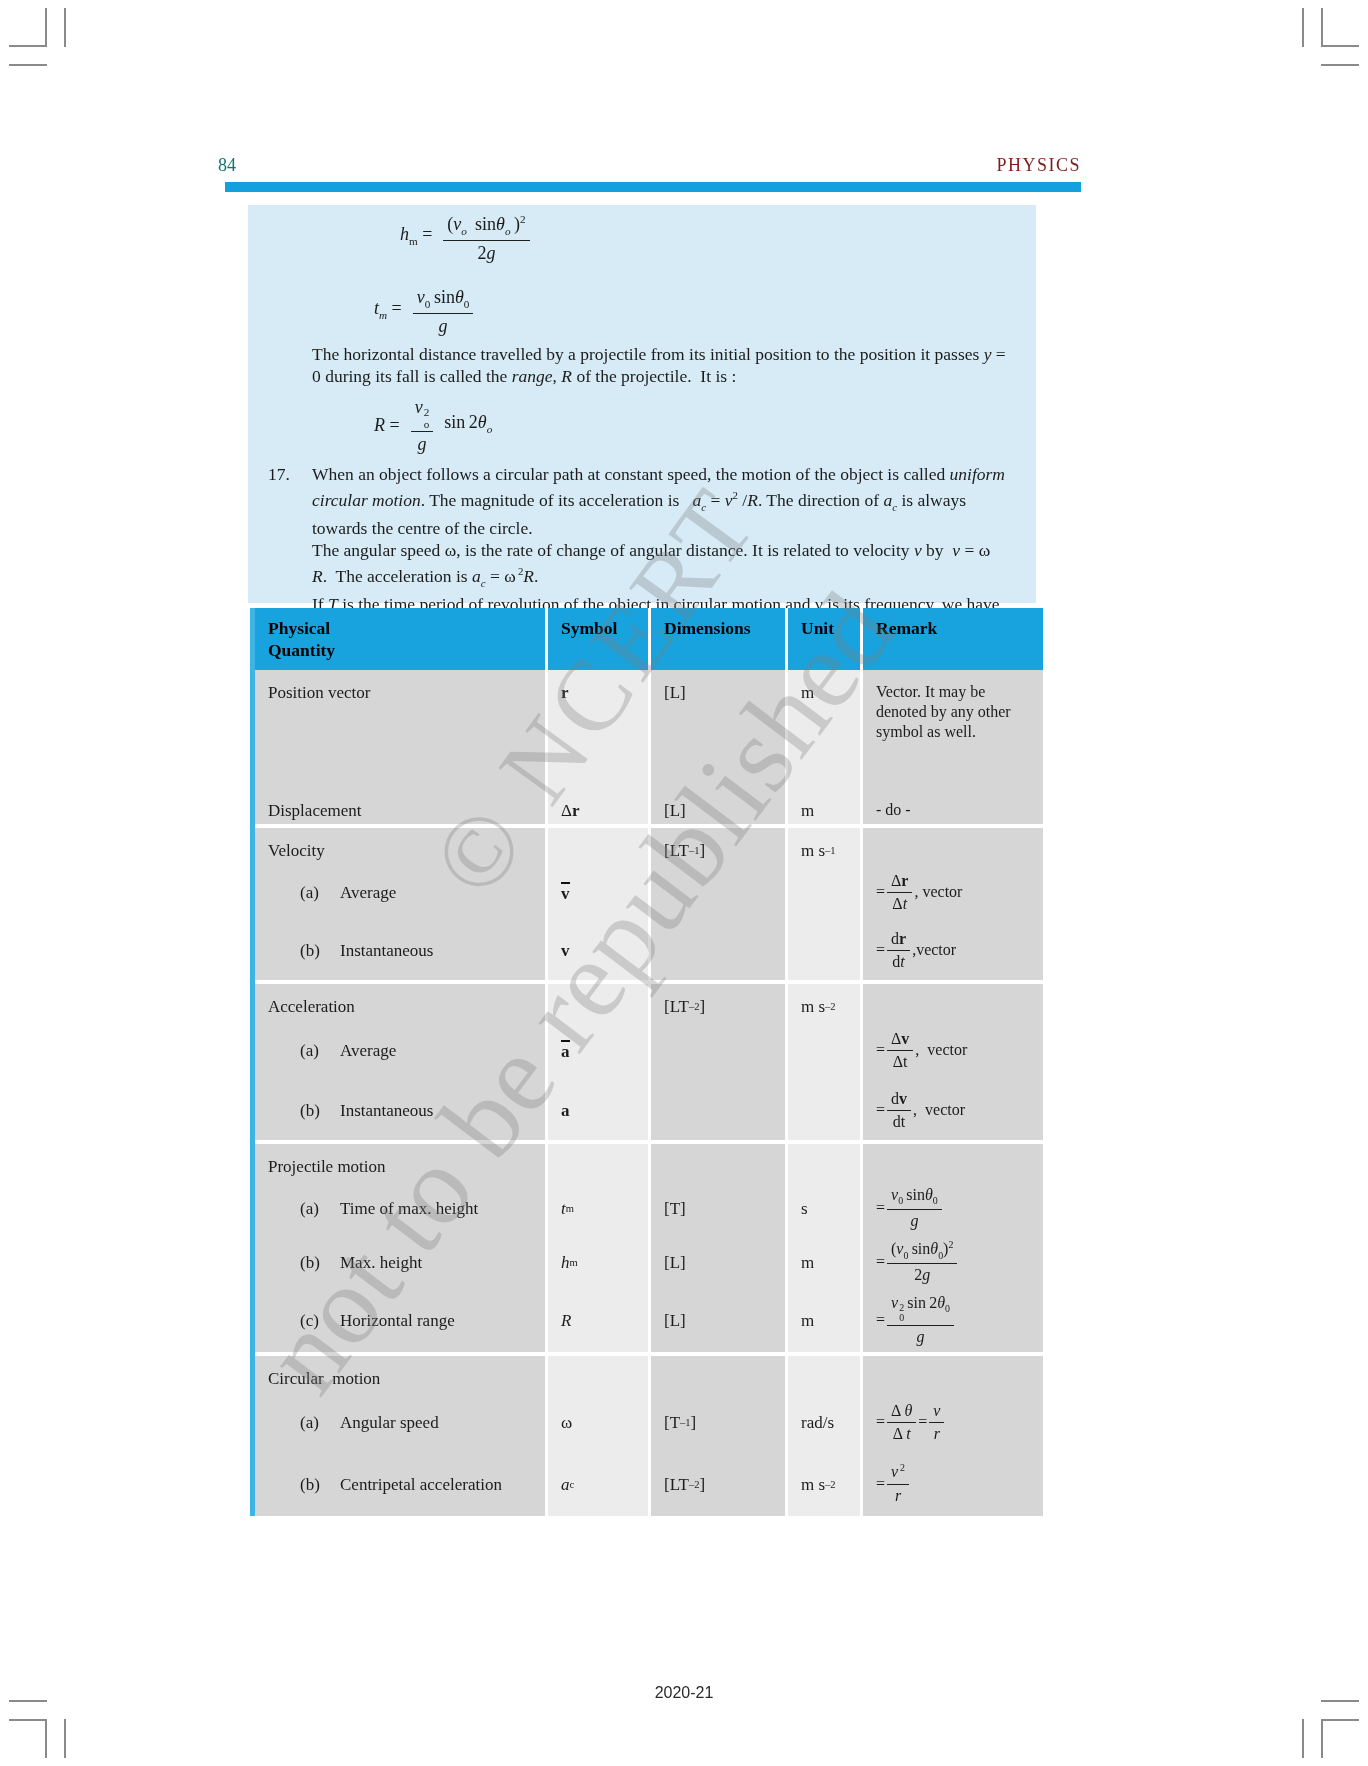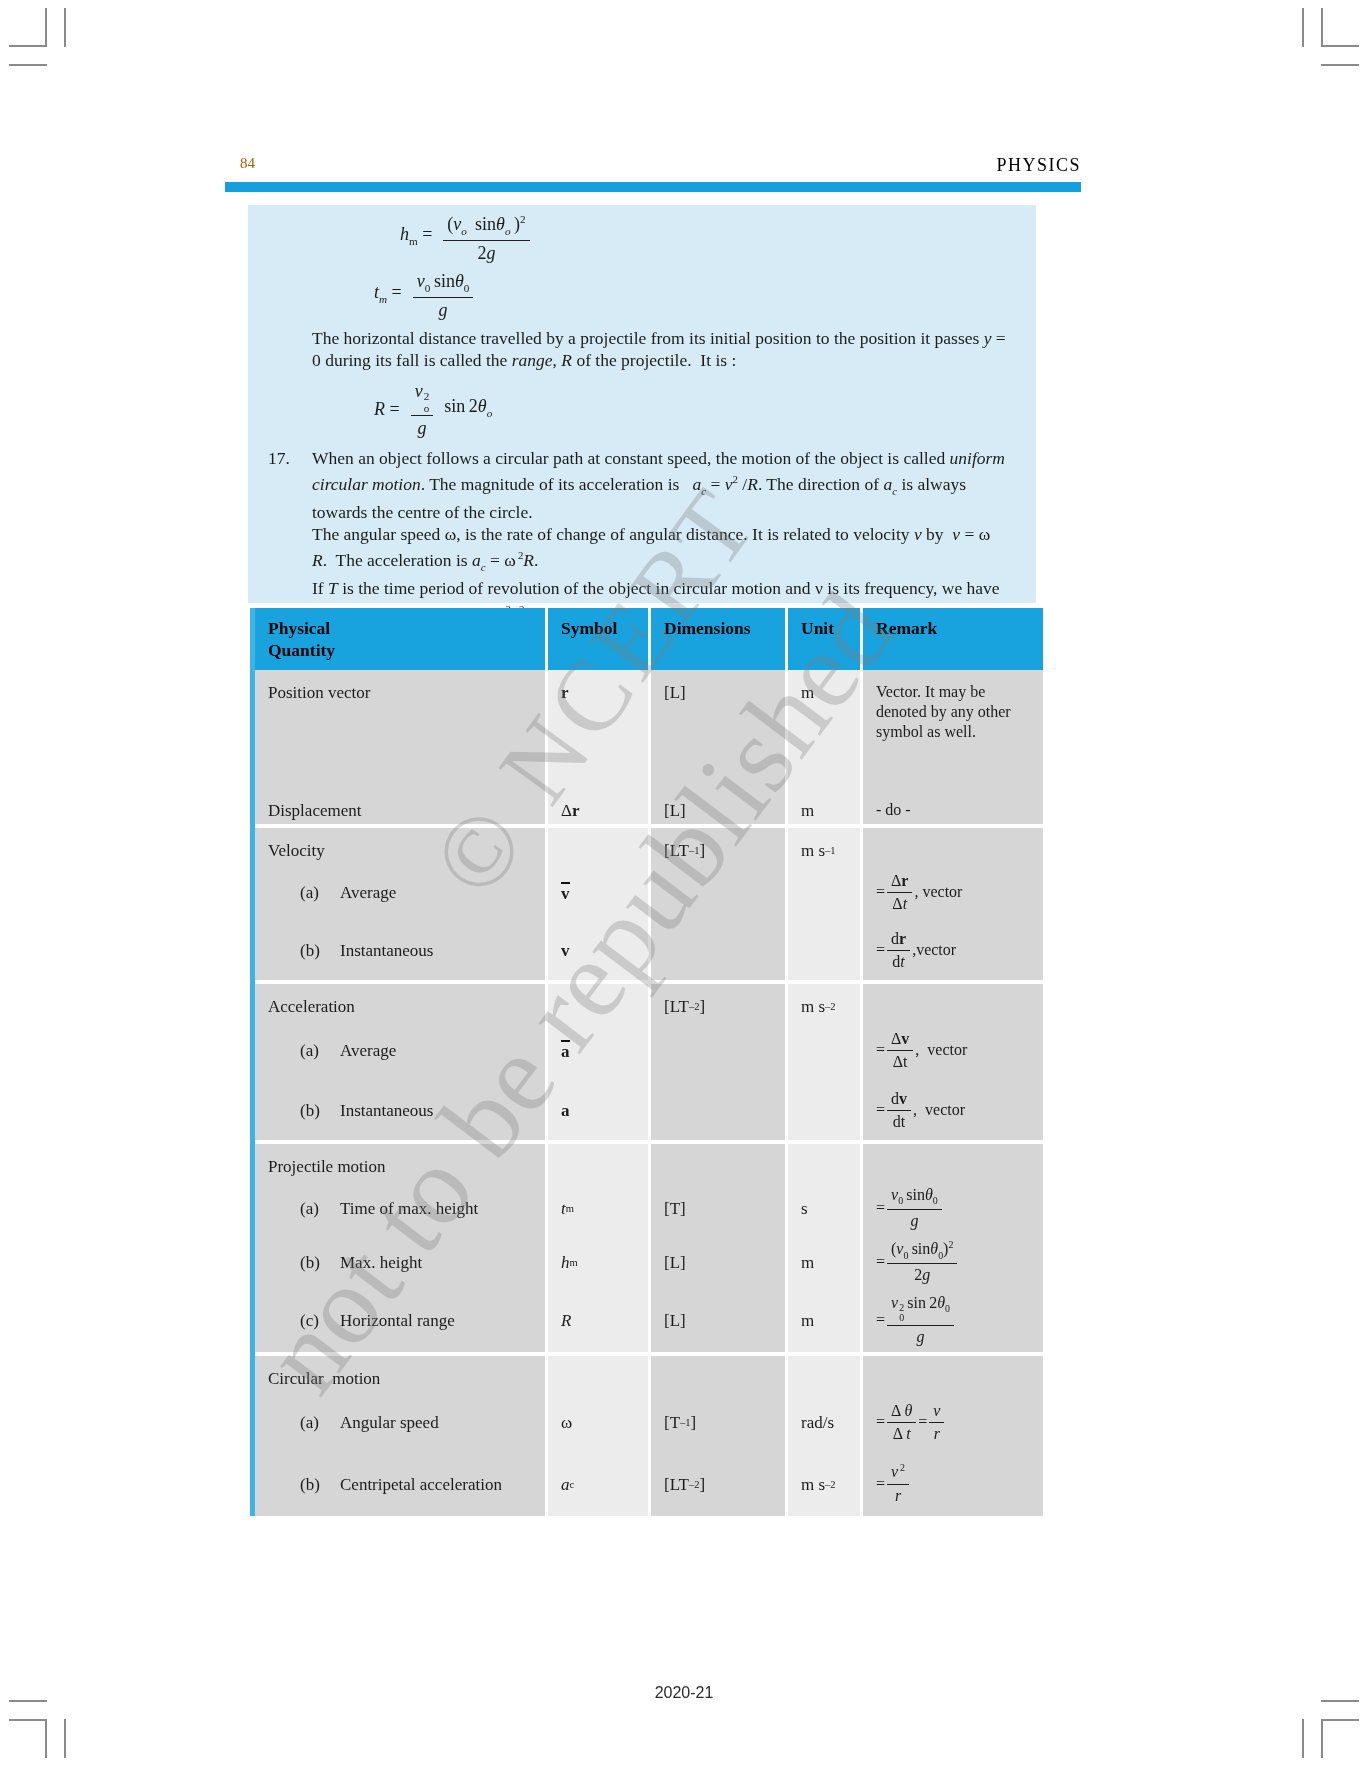--- a/index.html
+++ b/index.html
@@ -1,39 +1,39 @@
 <!DOCTYPE html>
 <html><head>
 <meta charset="utf-8">
 <style>
   html,body{margin:0;padding:0;background:#fff;}
   .page{position:relative;width:1368px;height:1766px;background:#ffffff;overflow:hidden;
         font-family:"Liberation Serif",serif;color:#1c1c1c;}
   
   .mark{position:absolute;background:#8a8a8a;}
   
-  .pagenum{position:absolute;left:240px;top:155px;font-size:15px;color:#a16207;}
+  .pagenum{position:absolute;left:218px;top:155px;font-size:18px;color:#0f766e;}
   .headrule{position:absolute;left:225px;top:182px;width:856px;height:10px;background:#149fdd;}
   .subject{position:absolute;left:225px;top:155px;width:856px;text-align:right;
-           font-size:18px;letter-spacing:1.5px;color:#000000;}
+           font-size:18px;letter-spacing:1.5px;color:#7f1d1d;}
   
   .sumbox{position:absolute;left:248px;top:205px;width:788px;height:398px;background:#d6ebf6;
           font-size:17.5px;line-height:21.5px;}
   .sumbox p{margin:0;}
   .bp{margin:7px 26px 0 64px !important;}
   .feq{display:flex;align-items:center;gap:9px;font-size:18px;}
   .feq .lhs{white-space:nowrap;}
   .fr{display:inline-flex;flex-direction:column;align-items:center;vertical-align:middle;
       text-align:center;line-height:1.25;margin:0 2px;}
   .fr > span:first-child{border-bottom:1.4px solid #20201f;padding:0 4px 1px 4px;display:block;text-align:center;}
   .fr > span:last-child{padding-top:1px;display:block;}
   .ss{display:inline-flex;flex-direction:column;align-items:center;font-size:0.62em;
       line-height:1.05;vertical-align:-0.25em;margin-left:1px;}
   .f1{margin:8px 0 0 152px;}
-  .f2{margin:6px 0 0 126px;}
+  .f2{margin:22px 0 0 126px;}
   .f3{margin:9px 0 0 126px;}
   .item{display:flex;margin-top:8px;justify-content:center;}
   .inum{flex:none;width:44px;padding-left:20px;}
   .itext{flex:1;padding-right:26px;}
   sub{font-size:0.62em;} sup{font-size:0.62em;}
   
   .stable{position:absolute;left:250px;top:608px;width:788px;display:grid;
           grid-template-columns:290px 100px 134px 72px 1fr;column-gap:3px;
           background:#ffffff;border-left:5px solid #3eb4e6;font-size:17px;}
   .tr{display:contents;}

